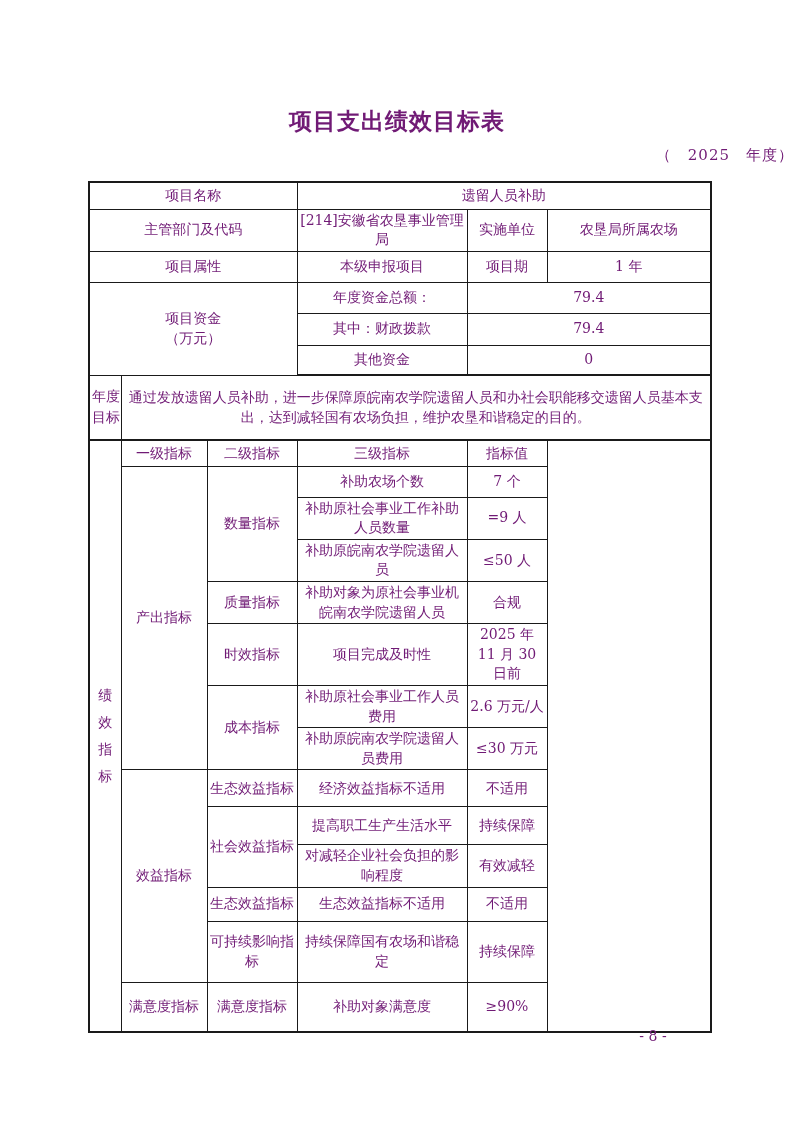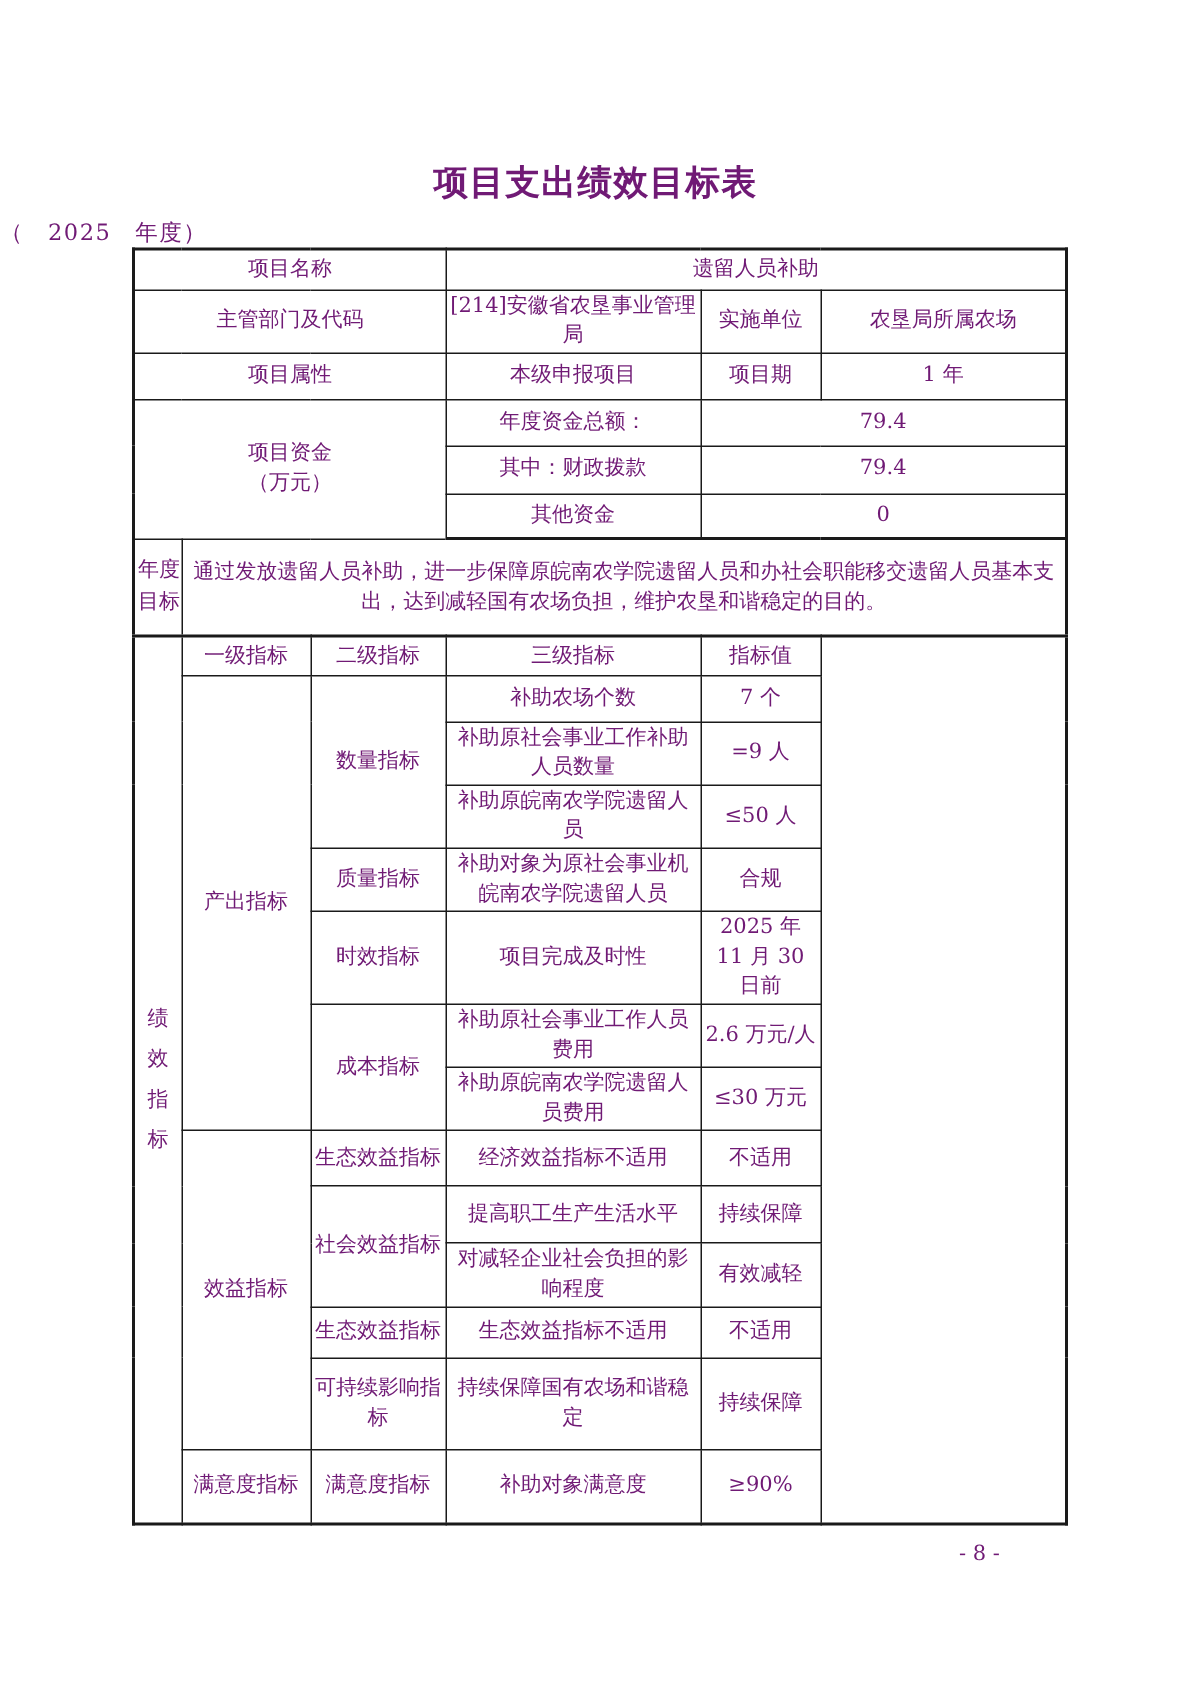--- a/index.html
+++ b/index.html
@@ -13,27 +13,27 @@
   }
   .doc-title{
     padding-top:106px;
     text-align:center;
     font-size:23px;
     font-weight:bold;
     letter-spacing:1px;
   }
   .doc-subtitle{
     margin-top:9px;
-    text-align:left;
+    text-align:right;
     font-size:15px;
     letter-spacing:1px;
   }
   table.doc-table{
     margin-left:88px;
-    margin-top:0;
+    margin-top:16px;
     width:622px;
     table-layout:fixed;
     border-collapse:collapse;
     border:2px solid #1a1a1a;
   }
   table.doc-table td{
     border:1px solid #1a1a1a;
     text-align:center;
     vertical-align:middle;
     font-size:14px;

